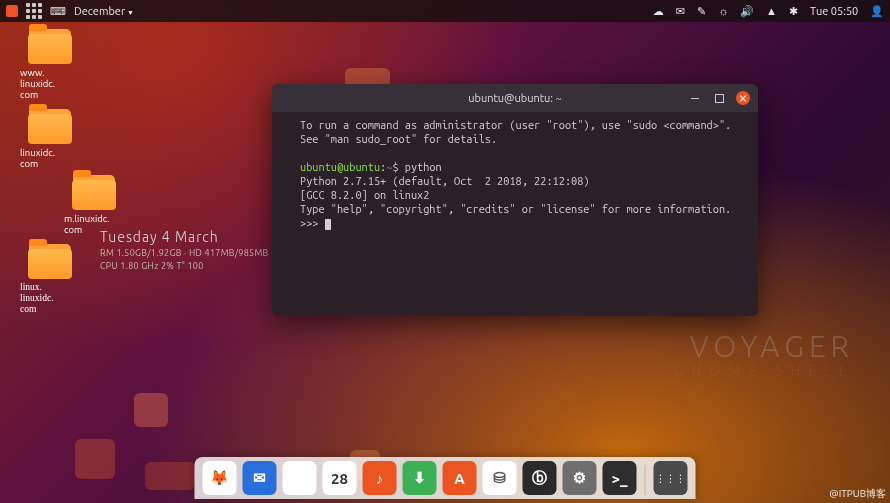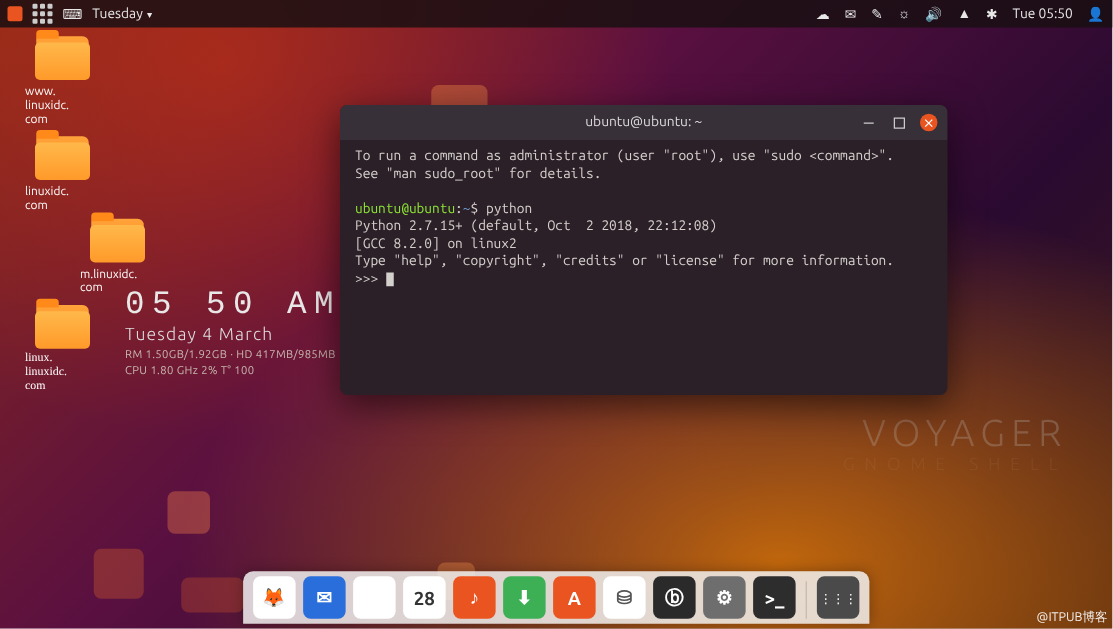--- a/index.html
+++ b/index.html
@@ -61,21 +61,21 @@
   color:#ddd; font-size:11px; position:relative; justify-content:center;
 }
 .term-btns { position:absolute; right:8px; display:flex; gap:10px; align-items:center; }
 .tbtn { width:14px; height:14px; border-radius:50%; display:flex; align-items:center; justify-content:center; font-size:9px; color:#ddd; cursor:pointer; }
 .tbtn.min::before{content:"";width:8px;height:1px;background:#ccc;display:block;}
 .tbtn.max::before{content:"";width:7px;height:7px;border:1px solid #ccc;display:block;}
 .tbtn.close{ background:#e95420; }
 .tbtn.close::before,.tbtn.close::after{content:"";position:absolute;width:8px;height:1px;background:#fff;}
 .tbtn.close::before{transform:rotate(45deg);} .tbtn.close::after{transform:rotate(-45deg);}
 .term-body {
-  flex:1; padding:6px 12px; font-family:"Ubuntu Mono","Courier New",monospace;
+  flex:1; padding:6px 28px; font-family:"Ubuntu Mono","Courier New",monospace;
   font-size:11px; line-height:14px; color:#d4d0cc; white-space:pre;
 }
 .term-body .pr-u{color:#8ae234;} .term-body .pr-p{color:#729fcf;}
 .cursor{display:inline-block;width:6px;height:11px;background:#d4d0cc;vertical-align:middle;}
 
 
 .dock {
   position:absolute; left:50%; bottom:4px; transform:translateX(-50%);
   background:rgba(240,240,240,.85); border-radius:8px 8px 0 0;
   padding:4px 8px; display:flex; gap:6px; align-items:end;
@@ -105,21 +105,21 @@
           <span></span>
           <span></span>
           <span></span>
           <span></span>
           <span></span>
           <span></span>
           <span></span>
           <span></span>
         </span>
       <span style="font-size:11px;">⌨</span>
-      <span><span>Tuesday</span><span class="drop">▼</span></span>
+      <span><span>December</span><span class="drop">▼</span></span>
     </div>
     <div class="right">
       <span>☁</span>
       <span>✉</span>
       <span>✎</span>
       <span>☼</span>
       <span>🔊</span>
       <span>▲</span>
       <span>✱</span>
       <span>Tue 05:50</span>
@@ -140,21 +140,20 @@
         <div class="folder"></div>
         <div>m.linuxidc.<br>com</div>
       </div>
       <div class="dicon" style="left: 20px; top: 244px; font-family: Liberation Serif, serif;">
         <div class="folder"></div>
         <div>linux.<br>linuxidc.<br>com</div>
       </div>
     </div>
 
   <div class="clock">
-    <div class="t">05 50 AM</div>
     <div class="d">Tuesday  4 March</div>
     <div class="s">RM 1.50GB/1.92GB · HD 417MB/985MB</div>
     <div class="s">CPU 1.80 GHz 2% T° 100</div>
   </div>
 
   <div class="voyager">
     <div>VOYAGER</div>
     <div class="sub">GNOME SHELL</div>
   </div>
 

